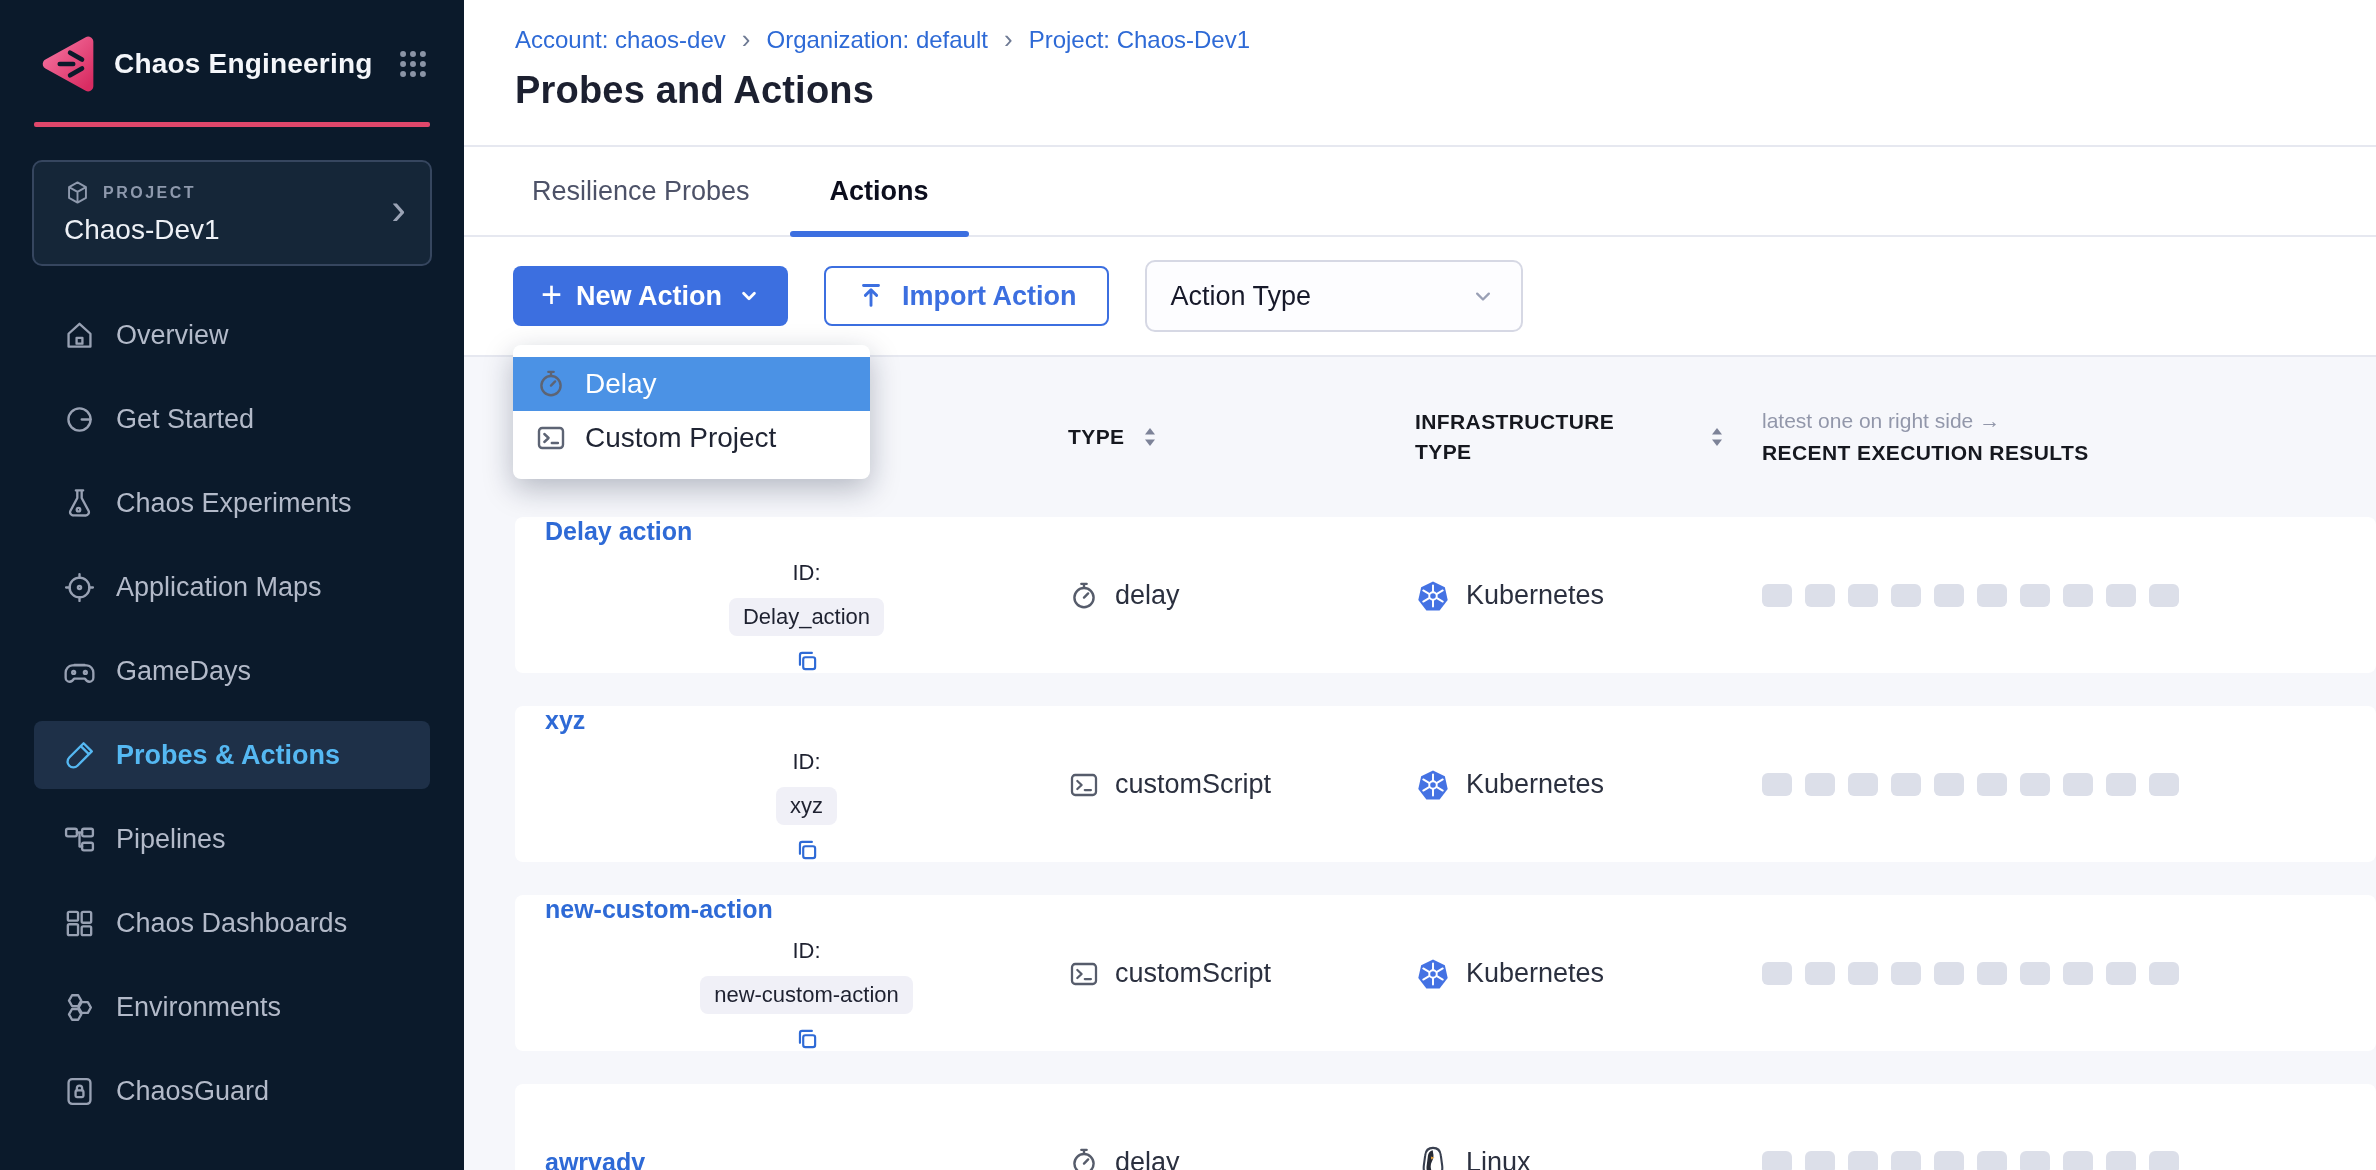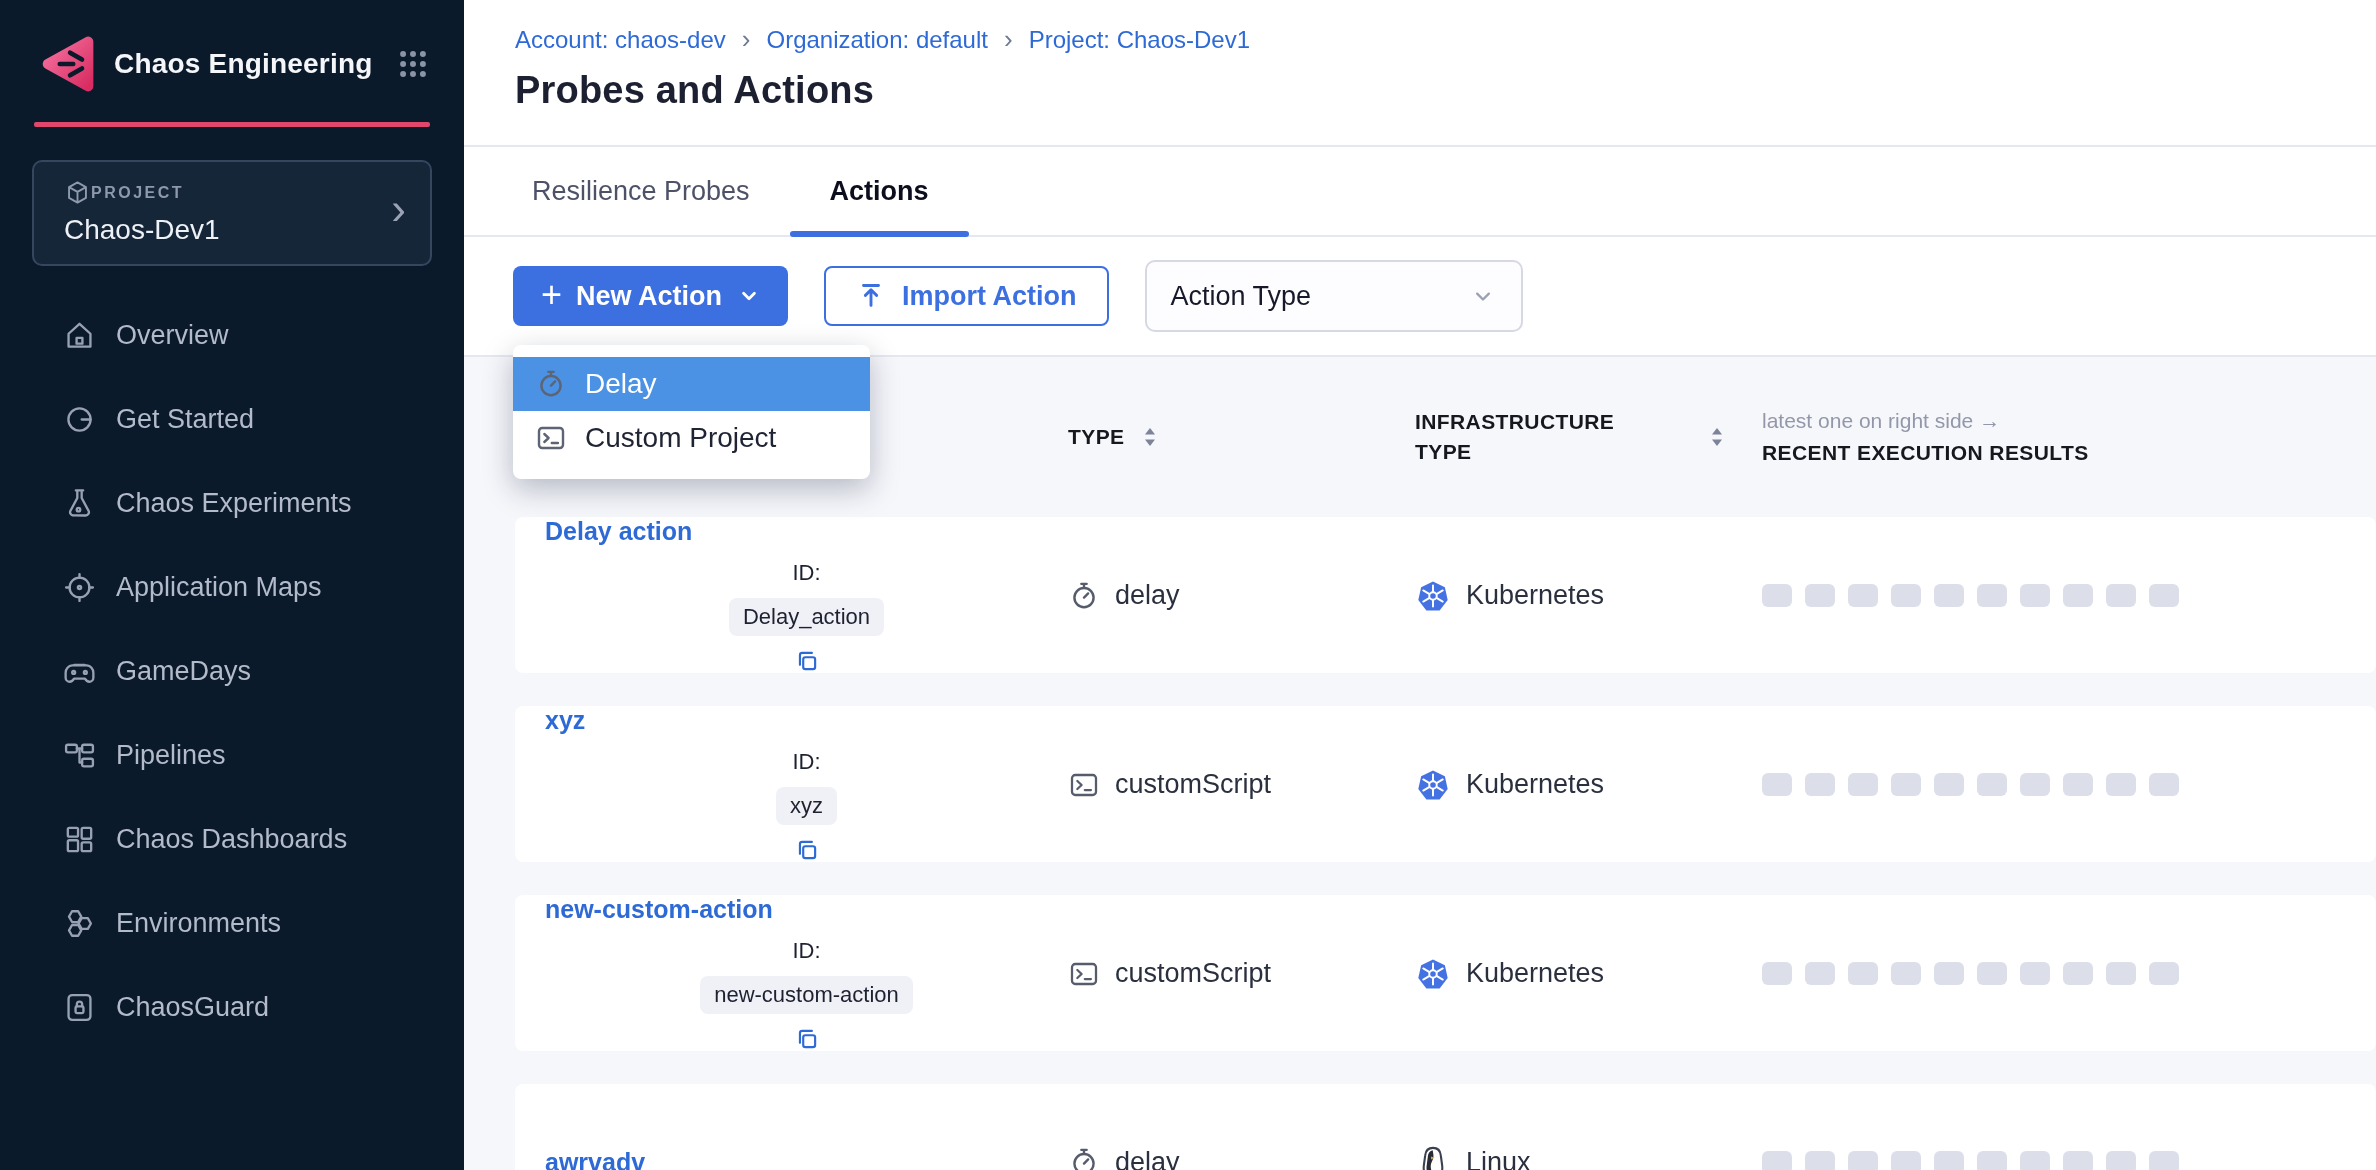--- a/index.html
+++ b/index.html
@@ -12,21 +12,21 @@
   svg { display:block; }
 
   
   .sidebar{position:absolute;left:0;top:0;width:464px;height:1170px;background:var(--sidebar_bg,#0b1a2b);}
   .side-header{height:122px;display:flex;align-items:center;padding:6px 34px 0 36px;}
   .logo-mark{width:62px;height:62px;flex:0 0 auto;}
   .app-title{color:#f4f6fa;font-size:28px;font-weight:bold;margin-left:16px;letter-spacing:.2px;}
   .grid-icon{margin-left:auto;cursor:pointer;}
   .brand-divider{height:5px;background:var(--brand_pink,#e0476b);margin:0 34px;border-radius:2px;}
   .project-card{margin:33px 32px 0;height:106px;background:#152638;border:2px solid #36465f;border-radius:10px;padding:17px 24px 0 30px;position:relative;cursor:pointer;}
-  .project-top{display:flex;align-items:center;gap:0;}
+  .project-top{display:flex;align-items:center;gap:12px;}
   .project-label{color:#8e99ad;font-size:16px;font-weight:bold;letter-spacing:2.5px;}
   .project-name{color:#eef1f6;font-size:28px;margin-top:8px;}
   .project-chevron{position:absolute;right:24px;top:50%;transform:translateY(-58%);color:#9aa3b5;font-size:44px;line-height:1;}
   .nav{margin-top:35px;padding:0 34px;}
   .nav-item{height:68px;margin-bottom:16px;border-radius:8px;display:flex;align-items:center;gap:19px;padding-left:28px;color:#b3bac9;font-size:27px;cursor:pointer;}
   .nav-item svg{width:35px;height:35px;flex:0 0 auto;stroke:#98a1b3;fill:none;stroke-width:1.6;stroke-linecap:round;stroke-linejoin:round;}
   .nav-item.active{background:var(--sidebar_active_bg,#1e3048);color:var(--sidebar_active_text,#55b8f2);font-weight:bold;}
   .nav-item.active svg{stroke:var(--sidebar_active_text,#55b8f2);}
 
   
@@ -150,20 +150,26 @@
       <span>Application Maps</span>
     </div>
     <div class="nav-item">
       <svg viewBox="0 0 24 24">
           <path d="M8.5 7.5 h7 M7 7.8 a5 5 0 0 0 -4.5 5 v3.4 a2.8 2.8 0 0 0 2.8 2.8 c1.4 0 2.3 -0.9 3 -2.1 h7.4 c0.7 1.2 1.6 2.1 3 2.1 a2.8 2.8 0 0 0 2.8 -2.8 v-3.4 a5 5 0 0 0 -4.5 -5 Z"></path>
           <circle cx="8" cy="12.6" r="1"></circle>
           <circle cx="16" cy="12.6" r="1"></circle>
         </svg>
       <span>GameDays</span>
     </div>
+    <div class="nav-item active">
+      <svg viewBox="0 0 24 24">
+          <path d="M14.8 3.6 L20.4 9.2 L10.6 19 a3.96 3.96 0 1 1 -5.6 -5.6 Z M12.9 5.6 l5.5 5.5"></path>
+        </svg>
+      <span>Probes &amp; Actions</span>
+    </div>
     <div class="nav-item">
       <svg viewBox="0 0 24 24">
           <rect x="2.8" y="4.6" width="7.4" height="5.2" rx="1.2"></rect>
           <rect x="13.8" y="4.6" width="7.4" height="5.2" rx="1.2"></rect>
           <rect x="13.8" y="14.2" width="7.4" height="5.2" rx="1.2"></rect>
           <path d="M10.2 7.2 h3.6 M12 7.2 v9.6 h1.8"></path>
         </svg>
       <span>Pipelines</span>
     </div>
     <div class="nav-item">

